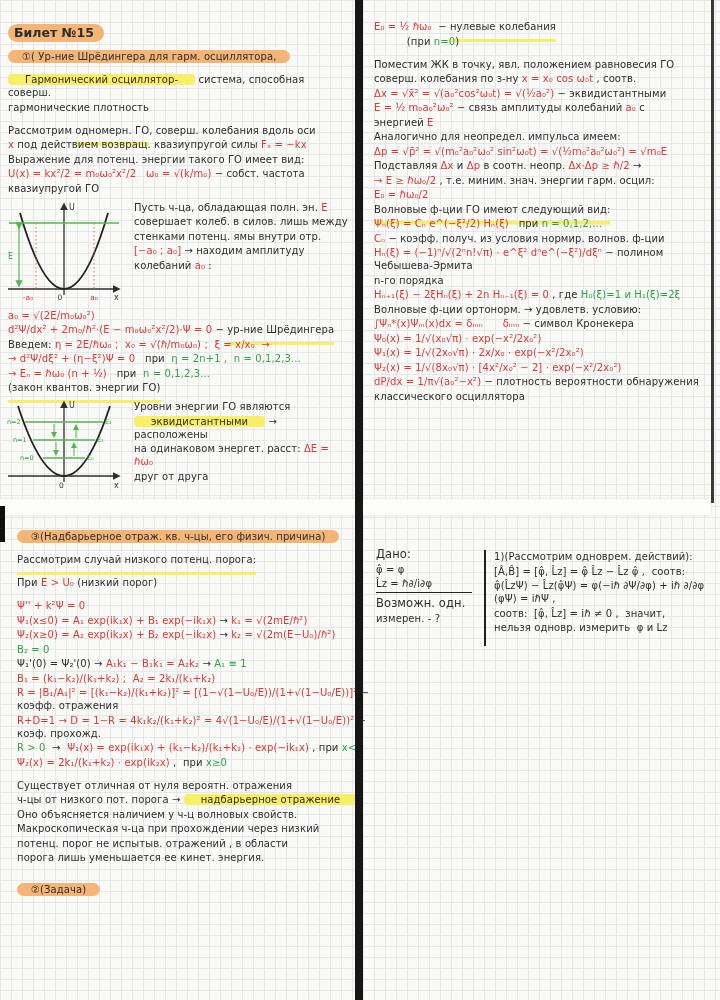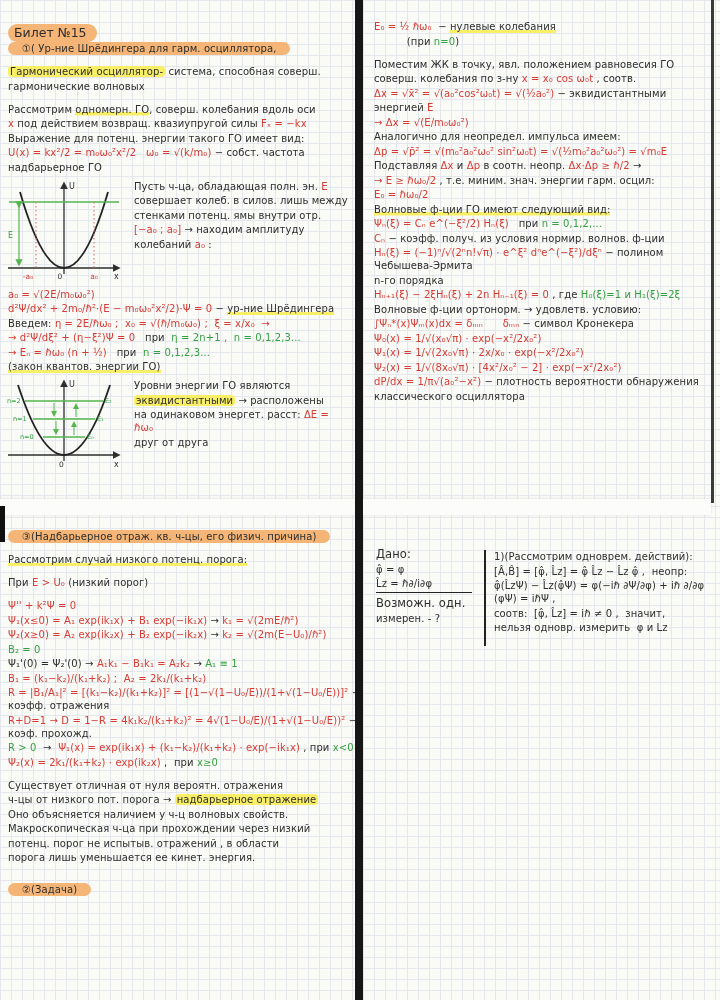--- a/index.html
+++ b/index.html
@@ -14,35 +14,35 @@
     background-image:
       linear-gradient(to right, var(--grid) 1px, transparent 1px),
       linear-gradient(to bottom, var(--grid) 1px, transparent 1px);
     background-size:11px 11px;
     font-family:"DejaVu Sans",sans-serif;
     color:var(--ink-k);
   }
   .page{position:absolute;box-sizing:border-box;}
   .page-tl{left:0;top:0;width:354px;height:500px;padding:22px 4px 0 8px;}
   .page-tr{left:366px;top:0;width:346px;height:498px;padding:20px 2px 0 8px;}
-  .page-bl{left:0;top:520px;width:374px;height:470px;padding:10px 4px 0 8px;}
+  .page-bl{left:9px;top:520px;width:374px;height:470px;padding:10px 4px 0 8px;}
   .page-br{left:366px;top:532px;width:350px;height:470px;padding:16px 10px 0 10px;}
 
   .line{min-height:13px;margin-bottom:1.5px;font-size:10px;line-height:13px;letter-spacing:.1px;}
   .line.blank{height:7px;min-height:7px;}
   .seg{white-space:pre-wrap;}
   .c-k{color:var(--ink-k);} .c-r{color:var(--ink-r);} .c-g{color:var(--ink-g);}
-  .h-y{background:var(--hl-y);border-radius:4px;padding:0 2px;box-decoration-break:clone;text-align:center;}
+  .h-y{background:var(--hl-y);border-radius:4px;padding:0 17px;box-decoration-break:clone;text-align:center;}
   .h-o{background:var(--hl-o);border-radius:9px;padding:1px 14px;box-decoration-break:clone;}
   .u-y{background-image:linear-gradient(var(--hl-y),var(--hl-y));
        background-size:100% 3.5px;background-position:0 100%;background-repeat:no-repeat;
-       padding-bottom:1px;}
-
-  .page-title{display:inline-block;font-size:12.5px;font-weight:normal;
-      background:var(--hl-o);border-radius:9px;padding:1px 10px 2px 6px;}
+       padding-bottom:10px;}
+
+  .page-title{display:inline-block;font-size:12.5px;font-weight:bold;
+      background:var(--hl-o);border-radius:9px;padding:1px 10px 2px 6px;margin-bottom:8px;}
 
   .row{display:flex;gap:8px;align-items:flex-start;margin:2px 0 4px 0;}
   .row .lines{flex:1;padding-top:4px;}
   .graph{flex:0 0 auto;margin-left:-2px;}
 
   .divider-v{position:absolute;left:355px;top:0;width:8px;height:1000px;background:var(--divider);}
   .edge-r{position:absolute;left:711px;top:0;width:3px;height:503px;background:#3a3a3a;}
   .seam{position:absolute;left:0;top:499px;width:711px;height:16px;background:#fcfcfa;
         box-shadow:0 -1px 2px rgba(0,0,0,.07), 0 1px 2px rgba(0,0,0,.05);}
   .mark-l{position:absolute;left:0;top:506px;width:5px;height:36px;background:#101010;}
@@ -60,27 +60,27 @@
 <body>
 
 <div class="canvas">
 
   <div class="page page-tl">
     <div class="page-title">Билет №15</div>
     <div class="lines">
         <div class="line"><span class="seg c-k h-o">①( Ур-ние Шрёдингера для гарм. осциллятора,</span></div>
         <div class="line blank"></div>
         <div class="line"><span class="seg c-k h-y">Гармонический осциллятор-</span><span class="seg c-k"> система, способная соверш.</span></div>
-        <div class="line"><span class="seg c-k">гармонические волновых</span></div>
+        <div class="line"><span class="seg c-k">гармонические плотность</span></div>
         <div class="line blank"></div>
         <div class="line"><span class="seg c-k">Рассмотрим </span><span class="seg c-k u-y">одномерн. ГО</span><span class="seg c-k">, соверш. колебания вдоль оси</span></div>
         <div class="line"><span class="seg c-r">x</span><span class="seg c-k"> под действием возвращ. квазиупругой силы </span><span class="seg c-r">Fₓ = −kx</span></div>
         <div class="line"><span class="seg c-k">Выражение для потенц. энергии такого ГО имеет вид:</span></div>
         <div class="line"><span class="seg c-r">U(x) = kx²/2 = m₀ω₀²x²/2</span><span class="seg c-k">   </span><span class="seg c-r">ω₀ = √(k/m₀)</span><span class="seg c-k"> − собст. частота</span></div>
-        <div class="line"><span class="seg c-k">надбарьерное ГО</span></div>
+        <div class="line"><span class="seg c-k">квазиупругой ГО</span></div>
       </div>
     <div class="row">
       <svg class="graph" width="120" height="108" viewBox="0 0 120 108">
         <defs>
           <marker id="ak" markerWidth="7" markerHeight="7" refX="4" refY="3" orient="auto">
               <path d="M0,0L6,3L0,6z" fill="#2d2d2d"></path>
             </marker>
           <marker id="ag" markerWidth="7" markerHeight="7" refX="4" refY="3" orient="auto">
               <path d="M0,0L6,3L0,6z" fill="#55b54f"></path>
             </marker>
@@ -147,22 +147,22 @@
   </div>
 
   <div class="page page-tr">
     <div class="lines">
         <div class="line"><span class="seg c-r">E₀ = ½ ℏω₀</span><span class="seg c-k">  − </span><span class="seg c-k u-y">нулевые колебания</span></div>
         <div class="line"><span class="seg c-k">          (при </span><span class="seg c-g">n=0</span><span class="seg c-k">)</span></div>
         <div class="line blank"></div>
         <div class="line"><span class="seg c-k">Поместим ЖК в точку, явл. положением равновесия ГО</span></div>
         <div class="line"><span class="seg c-k">соверш. колебания по з-ну </span><span class="seg c-r">x = x₀ cos ω₀t</span><span class="seg c-k"> , соотв.</span></div>
         <div class="line"><span class="seg c-r">Δx = √x̄² = √(a₀²cos²ω₀t) = √(½a₀²)</span><span class="seg c-k"> − эквидистантными</span></div>
+        <div class="line"><span class="seg c-r">E = ½ m₀a₀²ω₀²</span><span class="seg c-k"> − связь амплитуды колебаний </span><span class="seg c-r">a₀</span><span class="seg c-k"> с</span></div>
         <div class="line"><span class="seg c-k">энергией </span><span class="seg c-r">E</span></div>
-        <div class="line"><span class="seg c-r">→ Δx = √(E/m₀ω₀²)</span></div>
         <div class="line"><span class="seg c-k">Аналогично для неопредел. импульса имеем:</span></div>
         <div class="line"><span class="seg c-r">Δp = √p̄² = √(m₀²a₀²ω₀² sin²ω₀t) = √(½m₀²a₀²ω₀²) = √m₀E</span></div>
         <div class="line"><span class="seg c-k">Подставляя </span><span class="seg c-r">Δx</span><span class="seg c-k"> и </span><span class="seg c-r">Δp</span><span class="seg c-k"> в соотн. неопр. </span><span class="seg c-r">Δx·Δp ≥ ℏ/2</span><span class="seg c-k"> →</span></div>
         <div class="line"><span class="seg c-r">→ E ≥ ℏω₀/2</span><span class="seg c-k"> , т.е. миним. знач. энергии гарм. осцил:</span></div>
         <div class="line"><span class="seg c-r">E₀ = ℏω₀/2</span></div>
         <div class="line"><span class="seg c-k u-y">Волновые ф-ции ГО имеют следующий вид:</span></div>
         <div class="line"><span class="seg c-r">Ψₙ(ξ) = Cₙ e^(−ξ²/2) Hₙ(ξ)</span><span class="seg c-k">   при </span><span class="seg c-g">n = 0,1,2,...</span></div>
         <div class="line"><span class="seg c-r">Cₙ</span><span class="seg c-k"> − коэфф. получ. из условия нормир. волнов. ф-ции</span></div>
         <div class="line"><span class="seg c-r">Hₙ(ξ) = (−1)ⁿ/√(2ⁿn!√π) · e^ξ² dⁿe^(−ξ²)/dξⁿ</span><span class="seg c-k"> − полином Чебышева-Эрмита</span></div>
         <div class="line"><span class="seg c-k">n-го порядка</span></div>
@@ -218,21 +218,21 @@
           </div>
         <div class="given-hr"></div>
         <div class="lines">
             <div class="line"><span class="seg c-k">Возможн. одн.</span></div>
             <div class="line"><span class="seg c-k">измерен. - ?</span></div>
           </div>
       </div>
       <div class="given-sep"></div>
       <div class="lines sol">
           <div class="line"><span class="seg c-k">1)(Рассмотрим одноврем. действий):</span></div>
-          <div class="line"><span class="seg c-k">[Â,B̂] = [φ̂, L̂z] = φ̂ L̂z − L̂z φ̂ ,  неопр:</span></div>
+          <div class="line"><span class="seg c-k">[Â,B̂] = [φ̂, L̂z] = φ̂ L̂z − L̂z φ̂ ,  соотв:</span></div>
           <div class="line"><span class="seg c-k">φ̂(L̂zΨ) − L̂z(φ̂Ψ) = φ(−iℏ ∂Ψ/∂φ) + iℏ ∂/∂φ (φΨ) = iℏΨ ,</span></div>
           <div class="line"><span class="seg c-k">соотв:  [φ̂, L̂z] = iℏ ≠ 0 ,  значит,</span></div>
           <div class="line"><span class="seg c-k">нельзя одновр. измерить  φ и Lz</span></div>
         </div>
     </div>
   </div>
 
   <div class="seam"></div>
   <div class="divider-v"></div>
   <div class="edge-r"></div>

